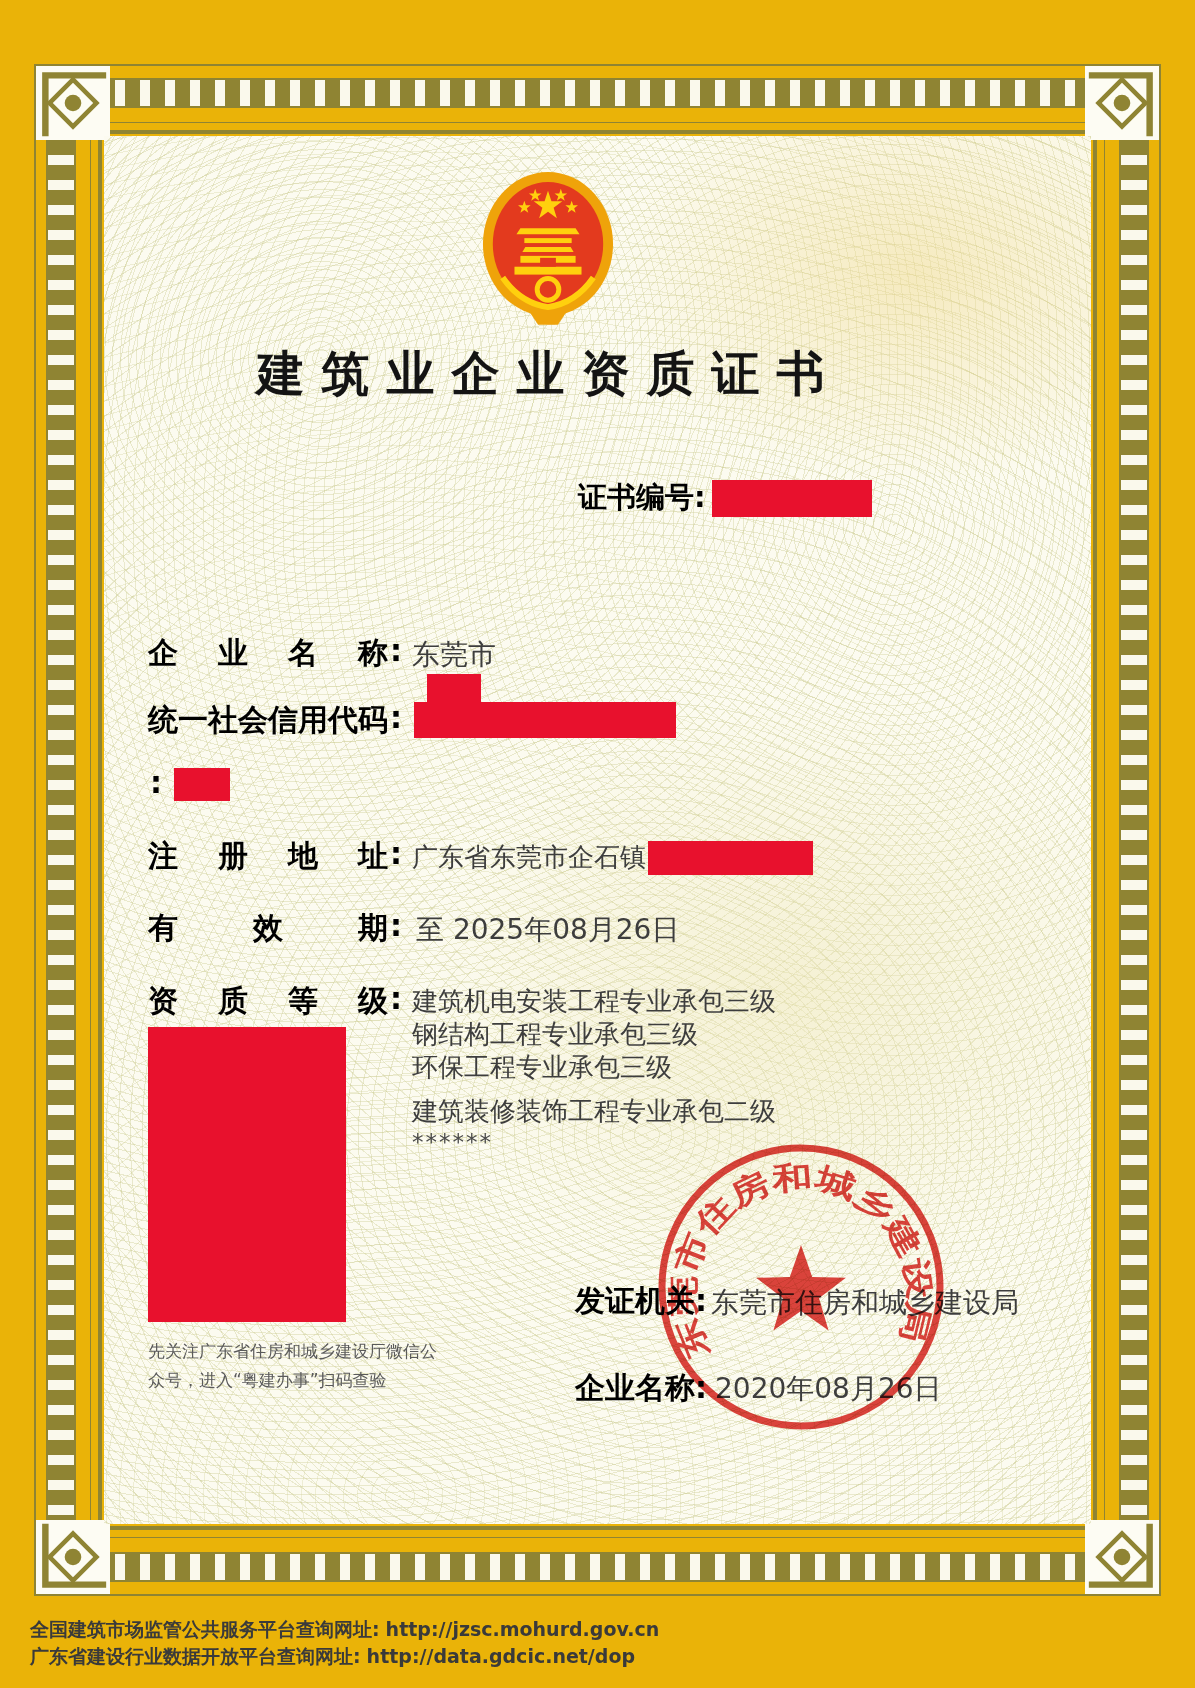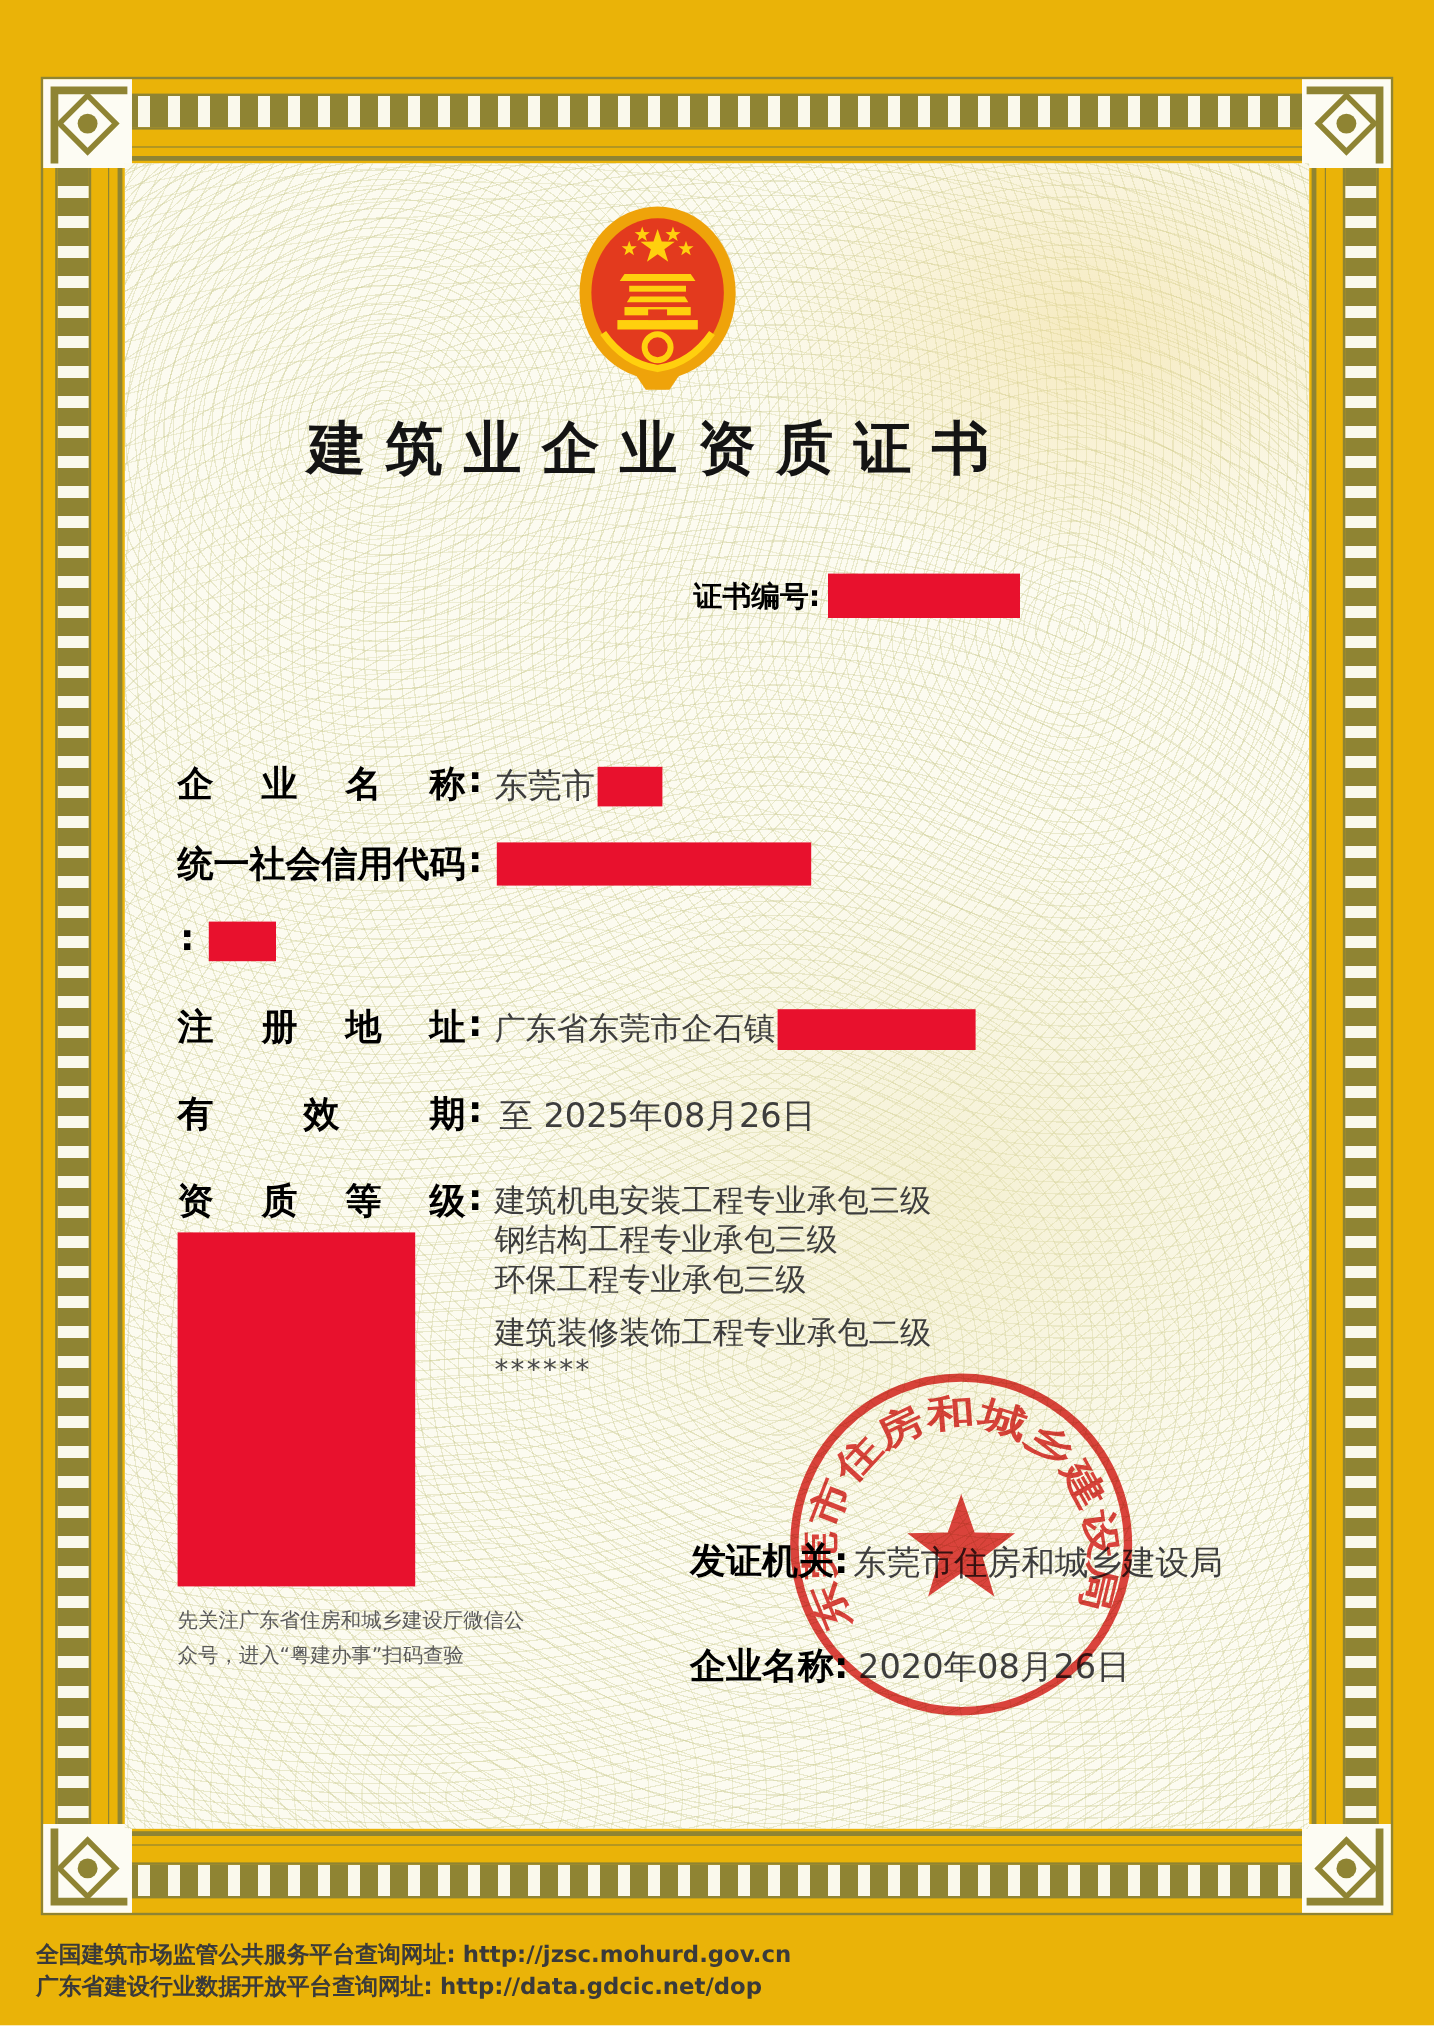--- a/index.html
+++ b/index.html
@@ -43,24 +43,24 @@
 
   
   .label { font-size:30px; font-weight:800; color:#000; }
   .spread { display:inline-block; width:240px; text-align:justify; text-align-last:justify; text-justify:inter-character; }
   .colon { font-size:30px; font-weight:800; color:#000; margin-left:2px; }
   .val { font-weight:400; color:#3d3d3d; }
   .row { position:absolute; left:148px; display:flex; align-items:flex-start; }
   .redact { background:var(--red); display:inline-block; }
 
   .certno-row { position:absolute; left:578px; top:478px; display:flex; align-items:center; }
-  .certno-row .label { font-size:24px; }
+  .certno-row .label { font-size:29px; }
   .certno-redact { width:160px; height:37px; margin-left:6px; }
 
-  .row-company { top:633px; }   .row-company .valwrap { margin-left:10px; margin-top:3px; display:flex; align-items:center; font-size:28px; }
+  .row-company { top:633px; }   .row-company .valwrap { margin-left:10px; margin-top:3px; display:flex; align-items:center; font-size:28px;flex-direction:column; }
   .row-company .redact { width:54px; height:33px; margin:0 2px; }
   .row-credit { top:700px;justify-content:flex-end; }    .row-credit .redact { width:262px; height:36px; margin-left:12px; margin-top:2px; }
   .row-legal { top:765px; }     .row-legal .redact { width:56px; height:33px; margin-left:12px; margin-top:3px; }
   .row-addr { top:836px; }      .row-addr .valwrap { margin-left:10px; margin-top:4px; display:flex; align-items:center; font-size:26px; }
   .row-addr .redact { width:165px; height:34px; margin-left:2px; }
   .row-valid { top:908px; }     .row-valid .val { margin-left:14px; margin-top:3px; font-size:28px; }
   .row-grade { top:981px; }
   .grade-lines { margin-left:10px; margin-top:4px; font-size:26px; }
   .grade-lines .gl { display:block; color:#3d3d3d; line-height:33px; }
   .grade-lines .gl:nth-child(4) { margin-top:11px; }

